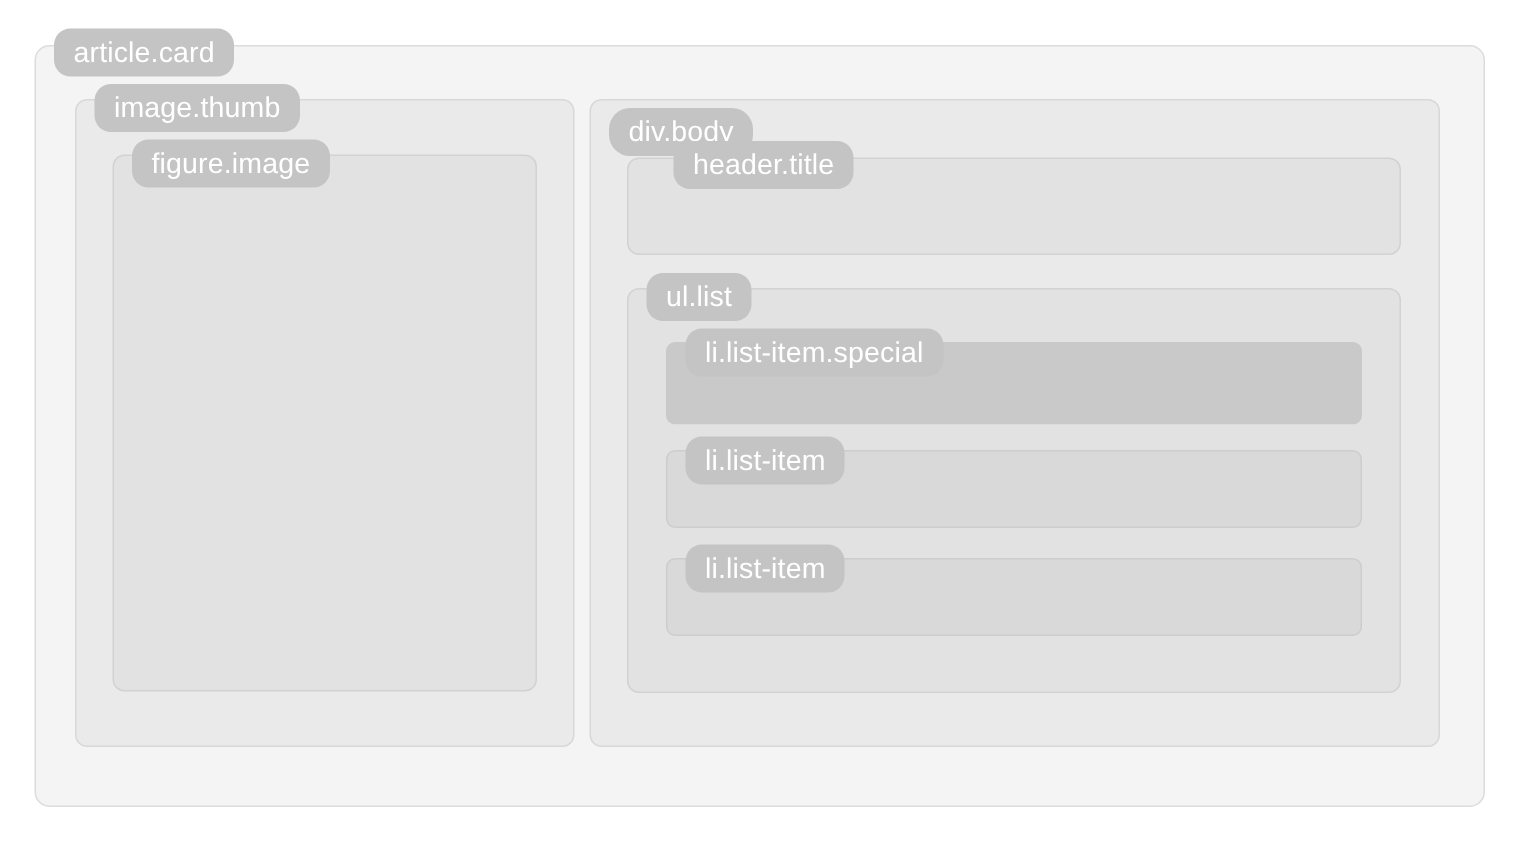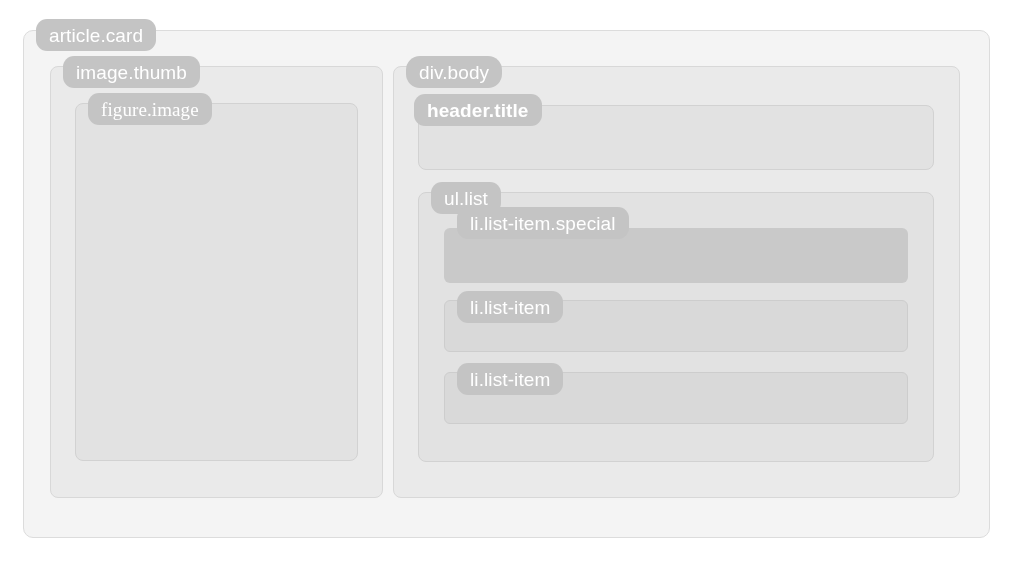--- a/index.html
+++ b/index.html
@@ -110,25 +110,25 @@
     color: #ffffff;
     font-size: 19px;
     line-height: 1;
     letter-spacing: 0.1px;
     white-space: nowrap;
     user-select: none;
   }
 
   .badge.b-card   { left: 36px;  top: 19px;  }
   .badge.b-thumb  { left: 63px;  top: 56px;  }
-  .badge.b-image  { left: 88px;  top: 93px; font-family: Liberation Serif, serif;  }
-  .badge.b-body   { left: 406px; top: 56px; border-radius: 14px;  }
-  .badge.b-title  { left: 414px; top: 94px; font-weight: bold;  }
+  .badge.b-image  { left: 88px;  top: 93px;  }
+  .badge.b-body   { left: 406px; top: 72px; border-radius: 14px;  }
+  .badge.b-title  { left: 449px; top: 94px;  }
   .badge.b-list   { left: 431px; top: 182px; text-align: center; }
-  .badge.b-i0     { left: 457px; top: 207px; }
+  .badge.b-i0     { left: 457px; top: 219px; }
   .badge.b-i1     { left: 457px; top: 291px; }
   .badge.b-i2     { left: 457px; top: 363px; }
 </style>
 </head>
 <body>
 
 <div id="stage">
 
   <div class="box card"></div>
 

